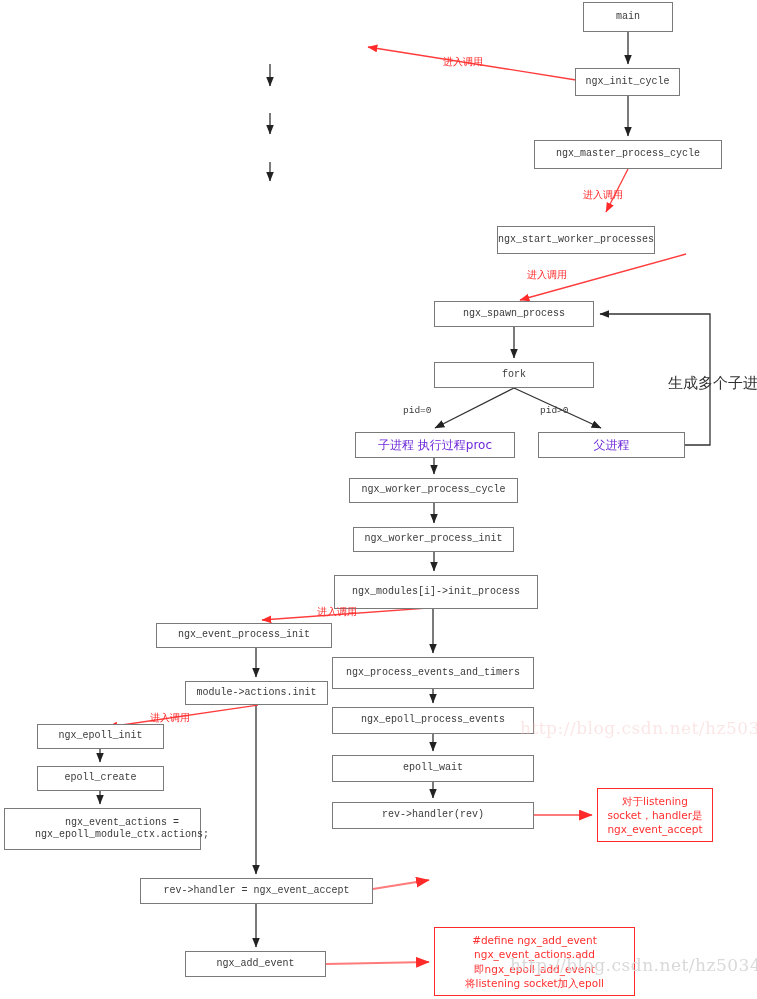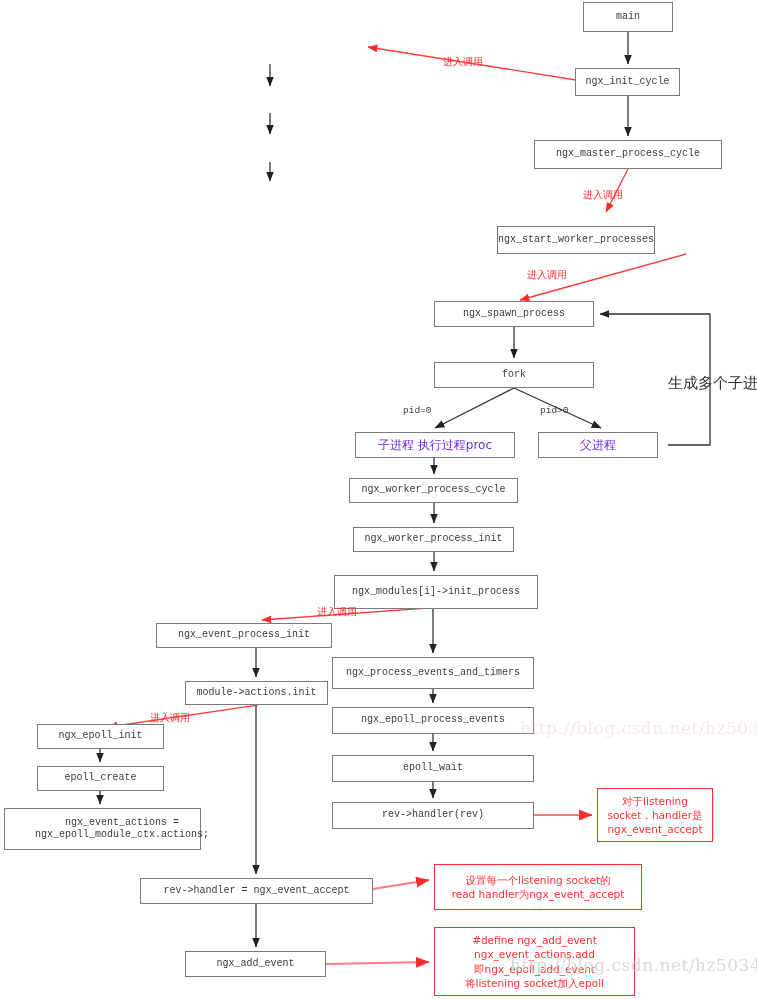--- a/index.html
+++ b/index.html
@@ -116,42 +116,40 @@
     </g>
   </svg>
 
   <div class="node" style="left:583px;top:2px;width:90px;height:30px;">main</div>
   <div class="node" style="left:575px;top:68px;width:105px;height:28px;">ngx_init_cycle</div>
   <div class="node" style="left:534px;top:140px;width:188px;height:29px;">ngx_master_process_cycle</div>
   <div class="node" style="left:497px;top:226px;width:158px;height:28px;">ngx_start_worker_processes</div>
   <div class="node" style="left:434px;top:301px;width:160px;height:26px;">ngx_spawn_process</div>
   <div class="node" style="left:434px;top:362px;width:160px;height:26px;">fork</div>
   <div class="node cjk" style="left:355px;top:432px;width:160px;height:26px;">子进程 执行过程proc</div>
-  <div class="node cjk" style="left:538px;top:432px;width:120px;height:26px;">父进程</div>
+  <div class="node cjk" style="left:538px;top:432px;width:147px;height:26px;">父进程</div>
   <div class="node" style="left:349px;top:478px;width:169px;height:25px;">ngx_worker_process_cycle</div>
   <div class="node" style="left:353px;top:527px;width:161px;height:25px;">ngx_worker_process_init</div>
   <div class="node" style="left:334px;top:575px;width:204px;height:34px;">ngx_modules[i]-&gt;init_process</div>
   <div class="node" style="left:156px;top:623px;width:176px;height:25px;">ngx_event_process_init</div>
   <div class="node" style="left:332px;top:657px;width:202px;height:32px;">ngx_process_events_and_timers</div>
   <div class="node" style="left:185px;top:681px;width:143px;height:24px;">module-&gt;actions.init</div>
   <div class="node" style="left:332px;top:707px;width:202px;height:27px;">ngx_epoll_process_events</div>
   <div class="node" style="left:37px;top:724px;width:127px;height:25px;">ngx_epoll_init</div>
   <div class="node" style="left:332px;top:755px;width:202px;height:27px;">epoll_wait</div>
   <div class="node" style="left:37px;top:766px;width:127px;height:25px;">epoll_create</div>
   <div class="node" style="left:332px;top:802px;width:202px;height:27px;">rev-&gt;handler(rev)</div>
   <div class="node" style="left:4px;top:808px;width:197px;height:42px;padding-left:39px;">ngx_event_actions =
 ngx_epoll_module_ctx.actions;</div>
   <div class="node" style="left:140px;top:878px;width:233px;height:26px;">rev-&gt;handler = ngx_event_accept</div>
   <div class="node" style="left:185px;top:951px;width:141px;height:26px;">ngx_add_event</div>
 
   <div class="note" style="left:597px;top:788px;width:116px;height:54px;">对于listening
 socket，handler是
 ngx_event_accept</div>
-  <div class="note" style="left:434px;top:864px;width:208px;height:46px;">设置每一个listening socket的
-read handler为ngx_event_accept</div>
   <div class="note" style="left:434px;top:927px;width:201px;height:69px;">#define ngx_add_event
 ngx_event_actions.add
 即ngx_epoll_add_event
 将listening socket加入epoll</div>
 
   <div class="elabel red" style="left:443px;top:55px;">进入调用</div>
   <div class="elabel red" style="left:583px;top:188px;">进入调用</div>
   <div class="elabel red" style="left:527px;top:268px;">进入调用</div>
   <div class="elabel" style="left:403px;top:405px;">pid=0</div>
   <div class="elabel" style="left:540px;top:405px;">pid&gt;0</div>

